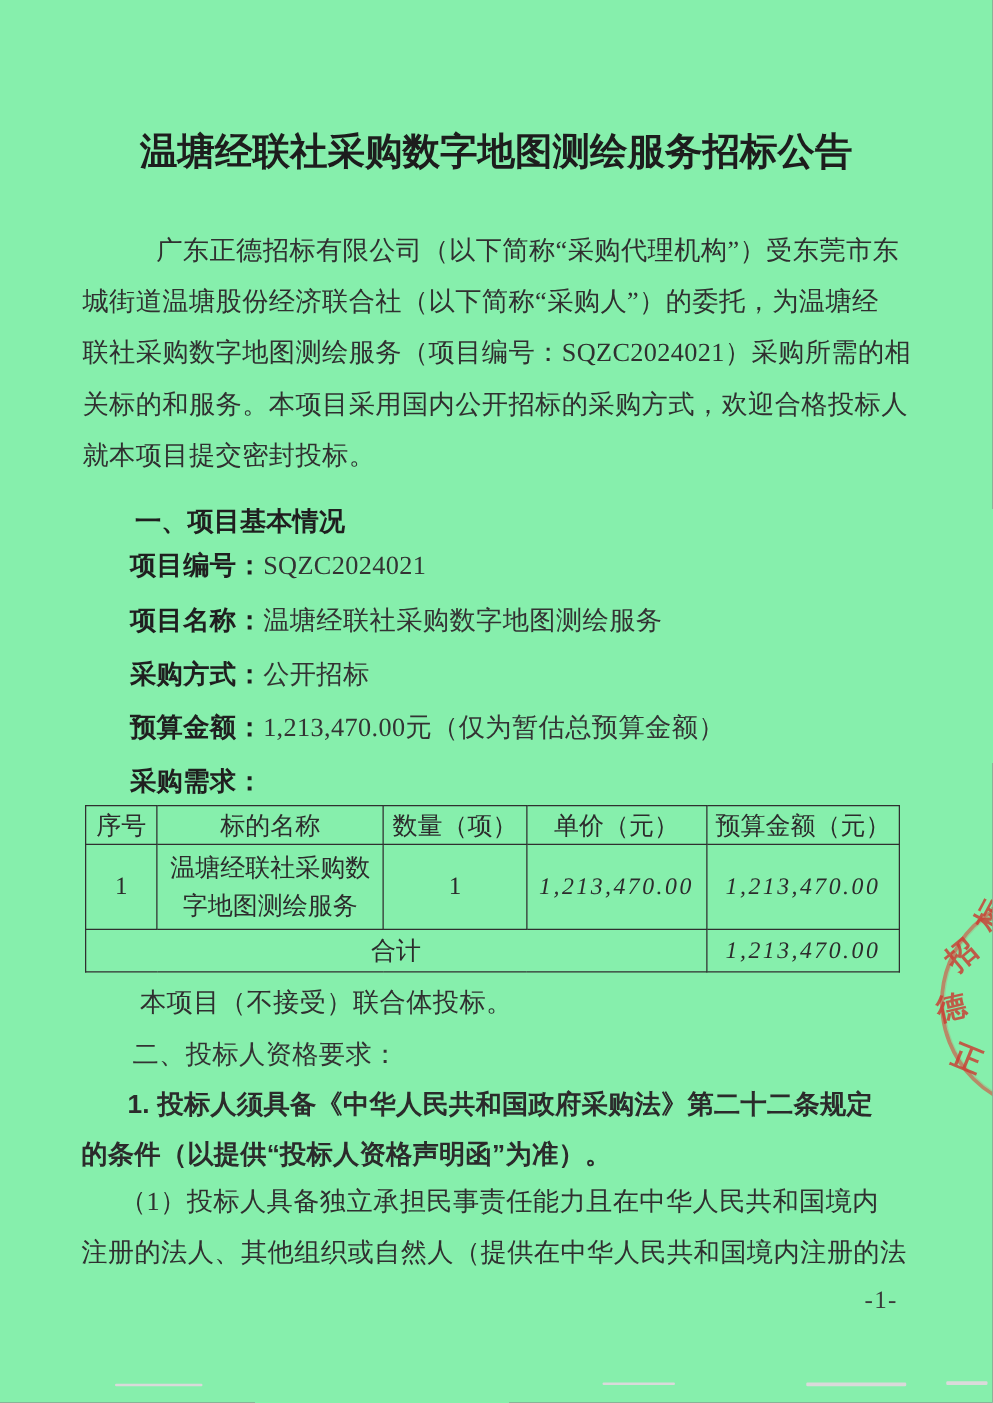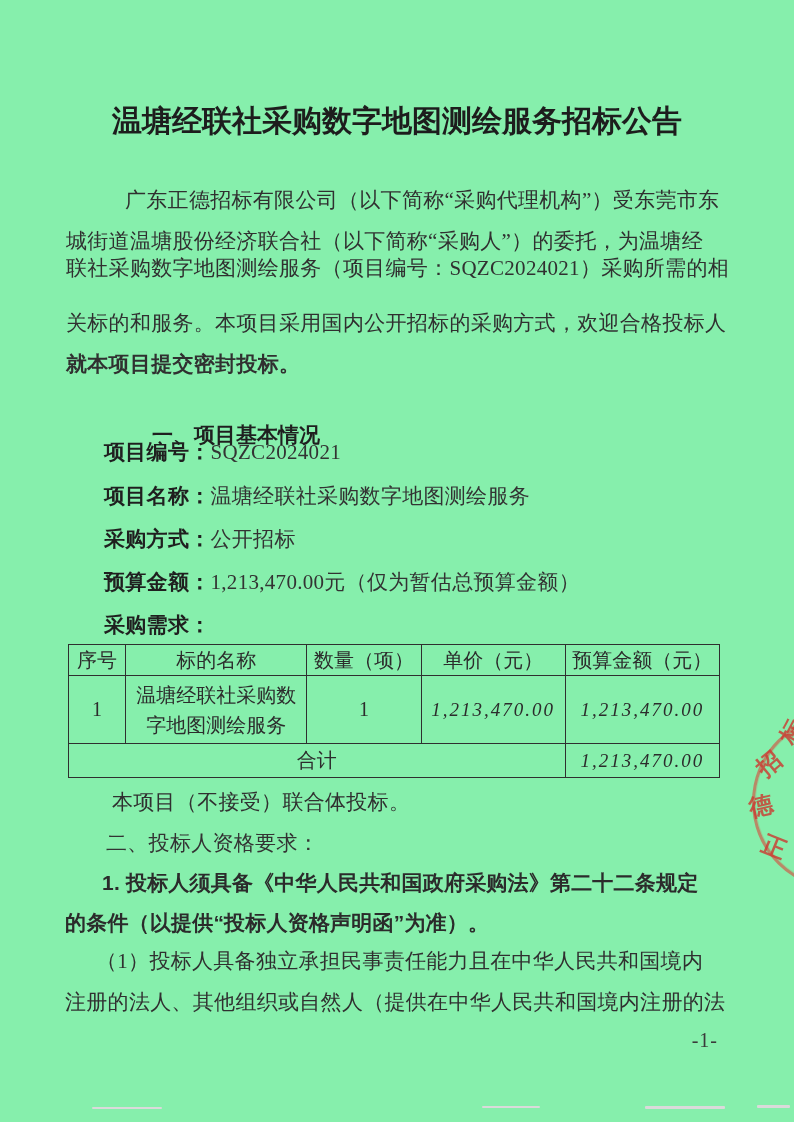--- a/index.html
+++ b/index.html
@@ -60,25 +60,25 @@
 </style>
 </head>
 <body>
 
 <div class="page">
 
   <div class="abs title">温塘经联社采购数字地图测绘服务招标公告</div>
 
   <div class="abs body-line" style="top:188px;left:125px;">广东正德招标有限公司（以下简称“采购代理机构”）受东莞市东</div>
   <div class="abs body-line" style="top:229px;left:66px;">城街道温塘股份经济联合社（以下简称“采购人”）的委托，为温塘经</div>
-  <div class="abs body-line" style="top:256px;left:66px;">联社采购数字地图测绘服务（项目编号：SQZC2024021）采购所需的相</div>
+  <div class="abs body-line" style="top:270px;left:66px;">联社采购数字地图测绘服务（项目编号：SQZC2024021）采购所需的相</div>
   <div class="abs body-line" style="top:311px;left:66px;">关标的和服务。本项目采用国内公开招标的采购方式，欢迎合格投标人</div>
-  <div class="abs body-line" style="top:352px;left:66px;font-weight:bold;">就本项目提交密封投标。</div>
+  <div class="abs body-line" style="top:352px;left:66px;">就本项目提交密封投标。</div>
 
-  <div class="abs sec-heading heiti" style="top:421px;left:108px;margin-left:44px;">一、项目基本情况</div>
+  <div class="abs sec-heading heiti" style="top:403px;left:108px;">一、项目基本情况</div>
 
   <div class="abs body-line" style="top:440px;left:104px;">
     <span class="field-label">项目编号：</span><span class="field-value">SQZC2024021</span>
   </div>
   <div class="abs body-line" style="top:527px;left:104px;">
     <span class="field-label">采购方式：</span><span class="field-value">公开招标</span>
   </div>
   <div class="abs body-line" style="top:484px;left:104px;">
     <span class="field-label">项目名称：</span><span class="field-value">温塘经联社采购数字地图测绘服务</span>
   </div>

